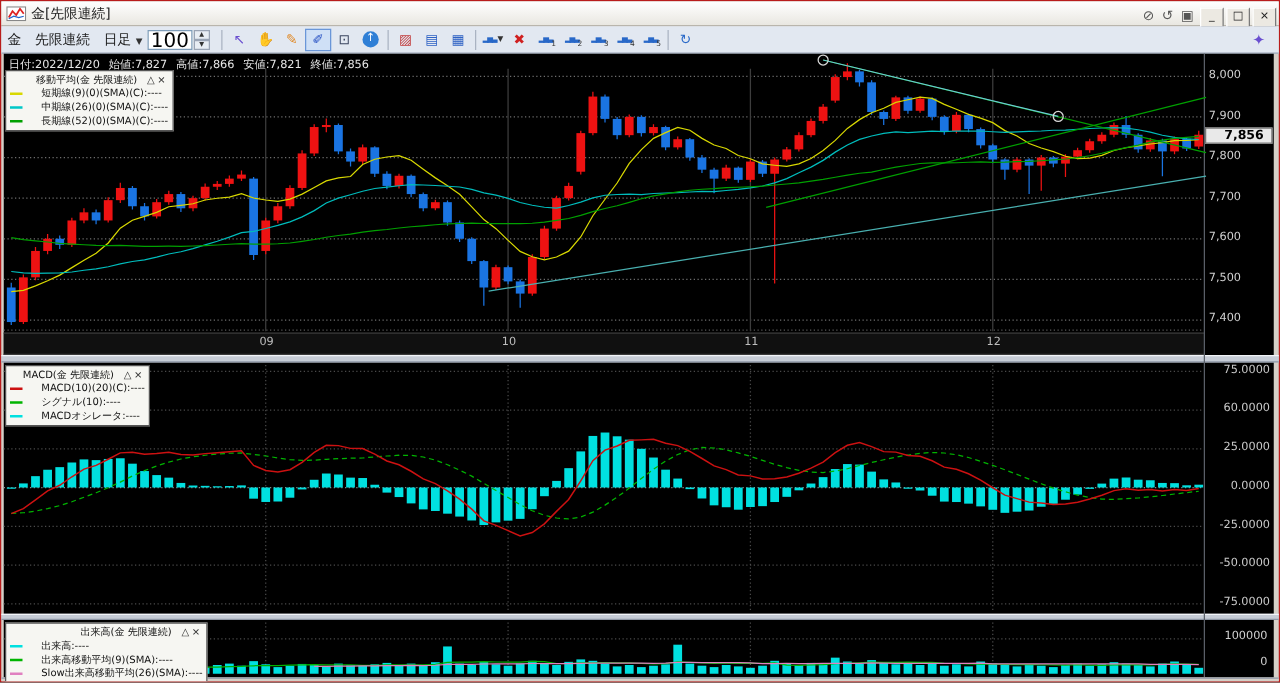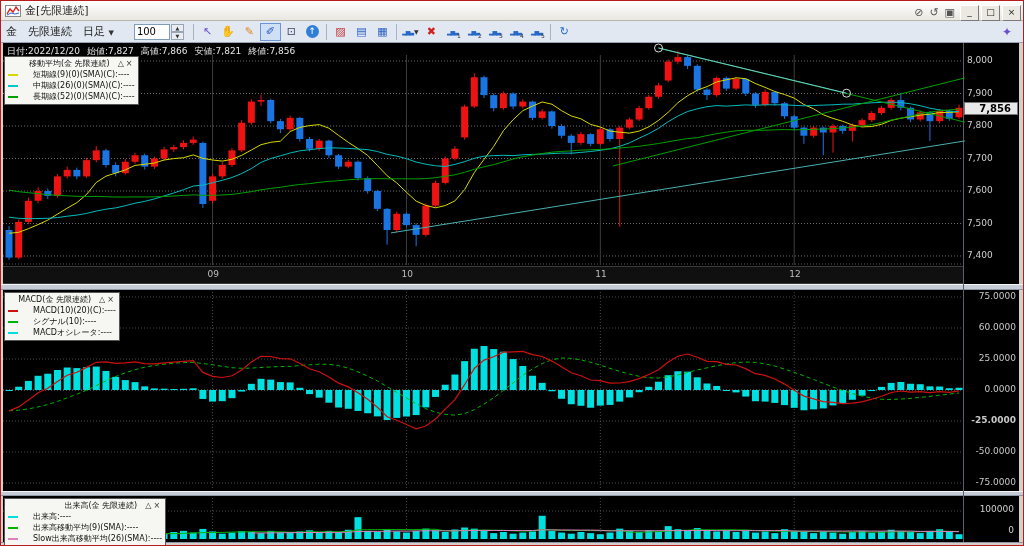--- a/index.html
+++ b/index.html
@@ -13,24 +13,24 @@
   .titlebar .ttl{font-size:11px;color:#1c1c1c;}
   .titlebar .spacer{flex:1;}
   .titlebar .util{font-size:11px;color:#555;margin:0 3px;cursor:default;}
   .winbtn{width:17px;height:14px;margin-left:2px;background:#ece9e2;
     border:1px solid;border-color:#fff #7a7a7a #7a7a7a #fff;font-size:9px;line-height:12px;
     text-align:center;color:#222;}
   
   .toolbar{position:absolute;top:20px;left:0;width:1024px;height:22px;background:#e2e8f1;
     border-bottom:1px solid #98a2b3;display:flex;align-items:center;padding:0 5px;box-sizing:border-box;}
   .tb-label{font-size:11px;color:#1d1d1d;margin-right:11px;white-space:nowrap;}
-  .tb-dd{font-size:11px;color:#1d1d1d;margin-right:20px;white-space:nowrap;}
+  .tb-dd{font-size:11px;color:#1d1d1d;margin-right:4px;white-space:nowrap;}
   .tb-dd .car{font-size:7px;color:#333;}
   .spin{display:flex;align-items:center;margin-right:6px;}
-  .spin input{width:30px;height:14px;font-size:10px;font-family:"DejaVu Sans",sans-serif;
+  .spin input{width:30px;height:14px;font-size:16px;font-family:"DejaVu Sans",sans-serif;
     border:1px solid #7f9db9;padding:0 2px;}
   .spin .arr{display:flex;flex-direction:column;margin-left:1px;}
   .spin .arr div{width:13px;height:8px;background:#e8edf4;border:1px solid #9aa4b5;
     font-size:5px;line-height:7px;text-align:center;color:#333;box-sizing:border-box;}
   .tool{width:21px;height:18px;display:flex;align-items:center;justify-content:center;
     border:1px solid transparent;font-size:11px;position:relative;background:transparent;padding:0;
     font-family:"DejaVu Sans",sans-serif;}
   .tool.sel{background:#cfe0f6;border:1px solid #6a96d8;}
   .tool .num{font-size:6px;color:#333;position:absolute;right:1px;bottom:1px;}
   .tool .dd{font-size:6px;color:#333;margin-left:1px;}
@@ -675,21 +675,21 @@
       <div class="lbl" style="left:966px;top:216.5px;">7,500</div>
       <div class="lbl" style="left:966px;top:249px;">7,400</div>
       <div class="mlab" style="left:206.574px;top:268px;">09</div>
       <div class="mlab" style="left:400.454px;top:268px;">10</div>
       <div class="mlab" style="left: 594.334px; top: 268px;">11</div>
       <div class="mlab" style="left:788.214px;top:268px;">12</div>
       <div class="lbl ay r" style="top: 290px; left: 963px; width: 52px; text-align: right;">75.0000</div>
       <div class="lbl ay r" style="top: 321px; left: 963px; width: 52px; text-align: right;">60.0000</div>
       <div class="lbl ay r" style="top: 352px; left: 963px; width: 52px; text-align: right;">25.0000</div>
       <div class="lbl ay r" style="top: 383px; left: 963px; width: 52px; text-align: right;">0.0000</div>
-      <div class="lbl ay r" style="top: 414px; left: 963px; width: 52px; text-align: right; font-weight: bold;">-25.0000</div>
+      <div class="lbl ay r" style="top: 414px; left: 963px; width: 52px; text-align: right;">-25.0000</div>
       <div class="lbl ay r" style="top: 445px; left: 963px; width: 52px; text-align: right;">-50.0000</div>
       <div class="lbl ay r" style="top: 476px; left: 963px; width: 52px; text-align: right;">-75.0000</div>
       <div class="lbl" style="left:963px;top:503px;width:50px;text-align:right;">100000</div>
       <div class="lbl" style="left:963px;top:524px;width:50px;text-align:right;">0</div>
     </div>
 
   <div class="bottom-border"></div>
 </div>
 
 </body></html>

